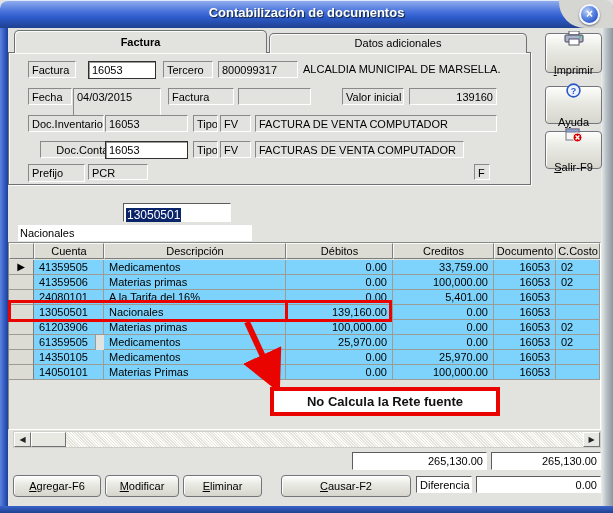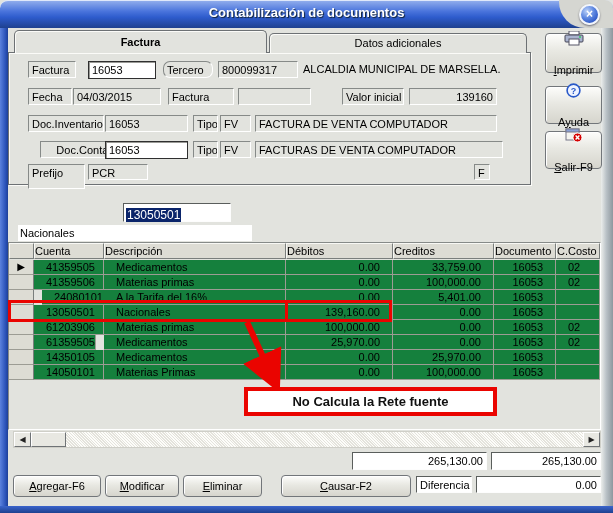--- a/index.html
+++ b/index.html
@@ -45,24 +45,24 @@
 
   
   .side-btn{left:545px;width:57px;display:flex;flex-direction:column;align-items:center;
     justify-content:center;gap:16px;padding:18px 0;}
   .side-btn .cap{font-size:11px;}
 
   
   .tframe{left:8px;top:242px;width:593px;height:188px;border:1px solid;
     border-color:#868a88 #fff #fff #868a88;background:#e2e3de;overflow:hidden;}
   .thead{position:absolute;top:0;height:16px;background:#dddcd4;border:1px solid;
-    border-color:#f8f8f4 #7a7e7c #7a7e7c #f8f8f4;font-size:11px;
+    border-color:#f8f8f4 #7a7e7c #7a7e7c #f8f8f4;font-size:11px;text-align:center;
     line-height:15px;overflow:hidden;}
-  .tc{position:absolute;height:15px;font-size:11px;line-height:14px;background:#15803d;
-    border-right:1px solid #9c9c94;border-bottom:1px solid #9c9c94;padding:0 12px;
+  .tc{position:absolute;height:15px;font-size:11px;line-height:14px;background:#7dd3fc;
+    border-right:1px solid #9c9c94;border-bottom:1px solid #9c9c94;padding:0 5px;
     white-space:nowrap;overflow:hidden;}
   .tc.sel{background:#dddcd4;border-right:1px solid #7a7e7c;text-align:center;
     font-size:9px;line-height:14px;padding:0;}
   .pointer-glyph{font-size:10px;}
 
   
   .redbox{border:3px solid #ea0400;background:transparent;z-index:9;}
   .note{background:#fff;border:4px solid #ea0400;z-index:9;text-align:center;
     font-weight:bold;font-size:13px;line-height:21px;color:#111;}
 
@@ -92,44 +92,44 @@
   <div class="abs b-left"></div>
   <div class="abs b-right"></div>
   <div class="abs b-bottom"></div>
 
   <div class="abs panel"></div>
   <div class="abs tab active" style="left:14px;top:30px;width:253px;height:23px;line-height:22px;">Factura</div>
   <div class="abs tab" style="left:269px;top:33px;width:258px;height:20px;line-height:19px;">Datos adicionales</div>
 
   <div class="abs lbl sunken" style="left:28px;top:61px;width:48px;height:17px;">Factura</div>
   <div class="abs lbl focus-in" style="left:88px;top:61px;width:68px;height:18px;">16053</div>
-  <div class="abs lbl sunken" style="left:163px;top:61px;width:50px;height:17px;border-radius:7px;">Tercero</div>
+  <div class="abs lbl sunken" style="left:163px;top:61px;width:50px;height:17px;">Tercero</div>
   <div class="abs lbl sunken" style="left:218px;top:61px;width:80px;height:17px;">800099317</div>
   <div class="abs plain-txt" style="left:303px;top:63px;">ALCALDIA MUNICIPAL DE MARSELLA.</div>
 
   <div class="abs lbl sunken" style="left:28px;top:88px;width:44px;height:17px;">Fecha</div>
-  <div class="abs lbl sunken" style="left:73px;top:88px;width:88px;height:17px;">04/03/2015</div>
+  <div class="abs lbl sunken" style="left:73px;top:88px;width:88px;height:28px;">04/03/2015</div>
   <div class="abs lbl sunken" style="left:168px;top:88px;width:66px;height:17px;">Factura</div>
   <div class="abs lbl sunken" style="left:238px;top:88px;width:73px;height:17px;"></div>
   <div class="abs lbl sunken" style="left:342px;top:88px;width:62px;height:17px;">Valor inicial</div>
   <div class="abs lbl sunken r" style="left:409px;top:88px;width:88px;height:17px;">139160</div>
 
   <div class="abs lbl sunken" style="left:28px;top:115px;width:76px;height:17px;">Doc.Inventarios</div>
   <div class="abs lbl sunken" style="left:105px;top:115px;width:83px;height:17px;">16053</div>
   <div class="abs lbl sunken" style="left:193px;top:115px;width:25px;height:17px;">Tipo</div>
   <div class="abs lbl sunken" style="left:220px;top:115px;width:31px;height:17px;">FV</div>
   <div class="abs lbl sunken" style="left:255px;top:115px;width:242px;height:17px;">FACTURA DE VENTA COMPUTADOR</div>
 
   <div class="abs lbl sunken" style="left:40px;top:141px;width:87px;height:17px;text-align:right;">Doc.Contable</div>
   <div class="abs lbl focus-in" style="left:105px;top:141px;width:83px;height:18px;">16053</div>
   <div class="abs lbl sunken" style="left:193px;top:141px;width:25px;height:17px;">Tipo</div>
   <div class="abs lbl sunken" style="left:220px;top:141px;width:31px;height:17px;">FV</div>
-  <div class="abs lbl sunken" style="left:255px;top:141px;width:248px;height:17px;">FACTURAS DE VENTA COMPUTADOR</div>
-
-  <div class="abs lbl sunken" style="left:28px;top:164px;width:57px;height:25px;">Prefijo</div>
+  <div class="abs lbl sunken" style="left:255px;top:141px;width:209px;height:17px;">FACTURAS DE VENTA COMPUTADOR</div>
+
+  <div class="abs lbl sunken" style="left:28px;top:164px;width:57px;height:18px;">Prefijo</div>
   <div class="abs lbl sunken" style="left:88px;top:164px;width:60px;height:16px;">PCR</div>
   <div class="abs lbl sunken" style="left:474px;top:164px;width:16px;height:16px;">F</div>
 
   <div class="abs btn3d side-btn" style="top:33px;height:40px;">
     <span>
       <svg width="20" height="15" viewBox="0 0 20 15">
           <rect x="5" y="0" width="10" height="4" fill="#fff" stroke="#556"></rect>
           <rect x="1" y="4" width="18" height="7" rx="1" fill="#aab4cf" stroke="#445"></rect>
           <rect x="5" y="8" width="10" height="6" fill="#fff" stroke="#556"></rect>
           <circle cx="16" cy="6" r="1" fill="#3c6"></circle>
@@ -183,21 +183,21 @@
       <div class="tc sel" style="left:0;top:32px;width:25px;"></div>
       <div class="tc" style="left:25px;top:32px;width:70px;">41359506</div>
       <div class="tc" style="left:95px;top:32px;width:182px;">Materias primas</div>
       <div class="tc r" style="left:277px;top:32px;width:107px;">0.00</div>
       <div class="tc r" style="left:384px;top:32px;width:101px;">100,000.00</div>
       <div class="tc r" style="left:485px;top:32px;width:62px;">16053</div>
       <div class="tc" style="left:547px;top:32px;width:44px;">02</div>
     </div>
     <div>
       <div class="tc sel" style="left:0;top:47px;width:25px;"></div>
-      <div class="tc" style="left:25px;top:47px;width:70px;margin-left:8px;">24080101</div>
+      <div class="tc" style="left:25px;top:47px;width:70px;">24080101</div>
       <div class="tc" style="left:95px;top:47px;width:182px;">A la Tarifa del 16%</div>
       <div class="tc r" style="left:277px;top:47px;width:107px;">0.00</div>
       <div class="tc r" style="left:384px;top:47px;width:101px;">5,401.00</div>
       <div class="tc r" style="left:485px;top:47px;width:62px;">16053</div>
       <div class="tc" style="left:547px;top:47px;width:44px;"></div>
     </div>
     <div>
       <div class="tc sel" style="left:0;top:62px;width:25px;"></div>
       <div class="tc" style="left:25px;top:62px;width:70px;">13050501</div>
       <div class="tc" style="left:95px;top:62px;width:182px;">Nacionales</div>
@@ -249,21 +249,21 @@
 
   <svg class="abs" style="left:228px;top:316px;z-index:9;" width="70" height="76" viewBox="0 0 70 76">
     <defs>
       <marker id="ah" markerWidth="7" markerHeight="7" refX="3.5" refY="3.5" orient="auto">
         <path d="M0,0 L7,3.5 L0,7 Z" fill="#ea0400"></path>
       </marker>
     </defs>
     <line x1="19" y1="6" x2="43" y2="58" stroke="#ea0400" stroke-width="6" marker-end="url(#ah)"></line>
   </svg>
 
-  <div class="abs note" style="left:244px;top:387px;width:253px;height:29px;">No Calcula la Rete fuente</div>
+  <div class="abs note" style="left:270px;top:387px;width:230px;height:29px;">No Calcula la Rete fuente</div>
 
   <div class="abs sb">
     <div class="sb-btn" style="left:0;">◀</div>
     <div class="sb-thumb"></div>
     <div class="sb-btn" style="right:0;">▶</div>
   </div>
 
   <div class="abs tot r" style="left:352px;top:452px;width:135px;height:18px;">265,130.00</div>
   <div class="abs tot r" style="left:491px;top:452px;width:110px;height:18px;">265,130.00</div>
 

